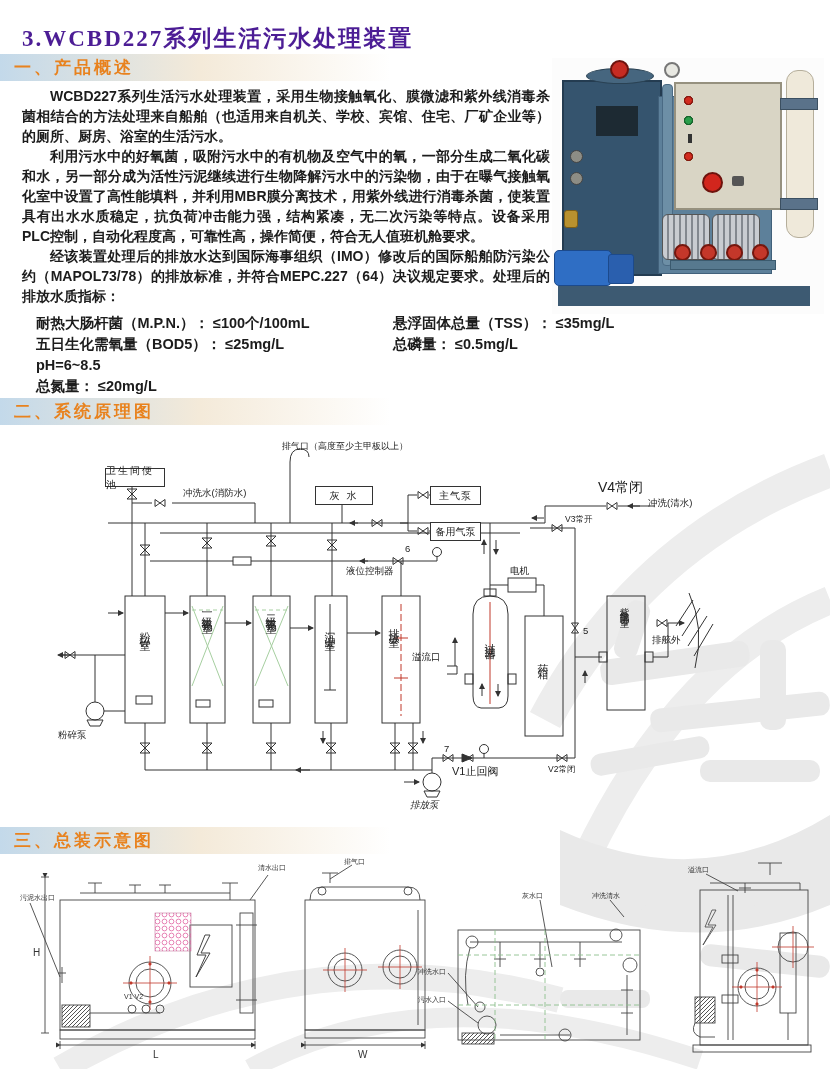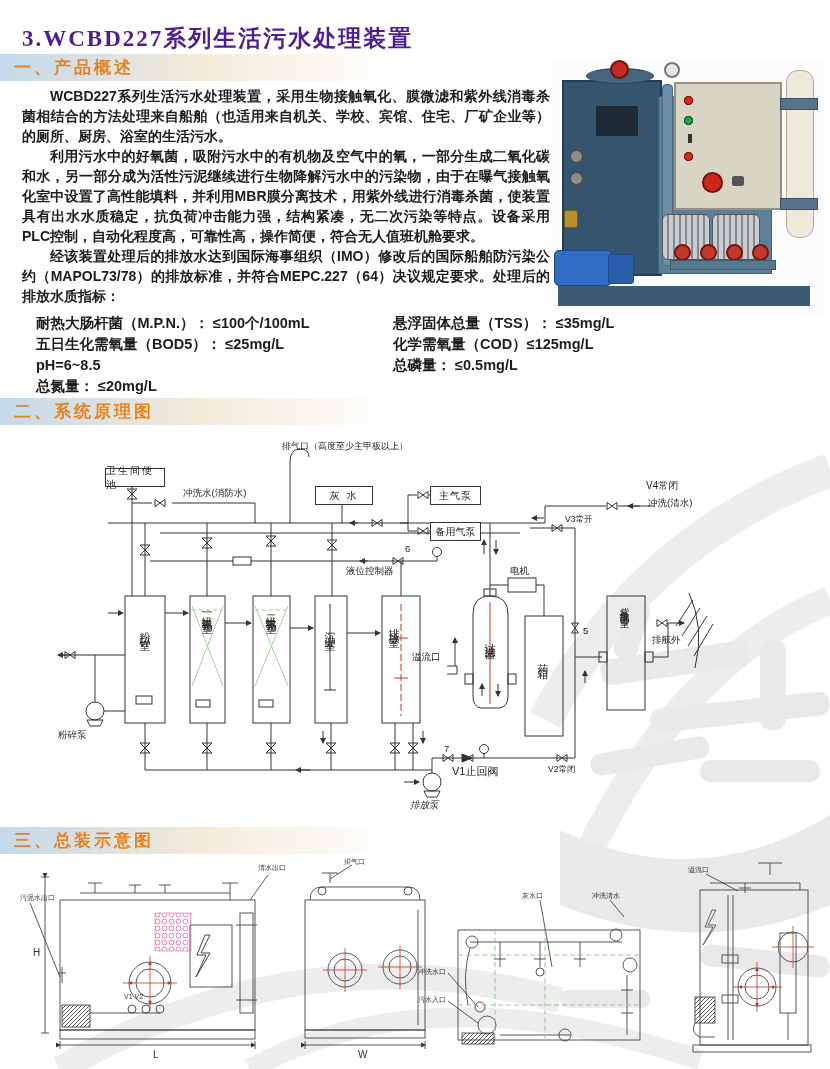--- a/index.html
+++ b/index.html
@@ -69,21 +69,20 @@
   <p>经该装置处理后的排放水达到国际海事组织（IMO）修改后的国际船舶防污染公约（MAPOL73/78）的排放标准，并符合MEPC.227（64）决议规定要求。处理后的排放水质指标：</p>
 </div>
 <div class="abs speccol" id="specL">
   <div>耐热大肠杆菌（M.P.N.）： ≤100个/100mL</div>
   <div>五日生化需氧量（BOD5）： ≤25mg/L</div>
   <div>pH=6~8.5</div>
   <div>总氮量： ≤20mg/L</div>
 </div>
 <div class="abs speccol" id="specR">
   <div>悬浮固体总量（TSS）： ≤35mg/L</div>
-  <div>化学需氧量（COD）≤125mg/L</div>
   <div>总磷量： ≤0.5mg/L</div>
 </div>
 
 <div class="abs photo">
   <div style="left:6px;top:228px;width:252px;height:20px;background:#3d5a72;"></div>
   <div style="left:10px;top:22px;width:96px;height:192px;background:#35546e;border:2px solid #243c51;"></div>
   <div style="left:44px;top:48px;width:42px;height:30px;background:#1d2a33;"></div>
   <div style="left:18px;top:92px;width:11px;height:11px;border-radius:50%;background:#8d8d85;border:1px solid #444;"></div>
   <div style="left:18px;top:114px;width:11px;height:11px;border-radius:50%;background:#8d8d85;border:1px solid #444;"></div>
   <div style="left:34px;top:10px;width:66px;height:14px;background:#46667f;border:1px solid #2a4254;border-radius:50%;"></div>
@@ -303,21 +302,21 @@
       <path d="M490,174 V276"></path>
     </g>
   </svg>
 
   <div class="dlabel" style="left:282px;top:14px;font-size:9px;">排气口（高度至少主甲板以上）</div>
   <div class="dbox" style="left:105px;top:40px;width:58px;height:17px;">卫生间便池</div>
   <div class="dlabel" style="left:183px;top:60px;">冲洗水(消防水)</div>
   <div class="dbox" style="left:315px;top:58px;width:56px;height:17px;">灰  水</div>
   <div class="dbox" style="left:430px;top:58px;width:49px;height:17px;letter-spacing:1px;">主气泵</div>
   <div class="dbox" style="left:430px;top:94px;width:49px;height:17px;letter-spacing:0;">备用气泵</div>
-  <div class="dlabel" style="left:598px;top:52px;font-size:10px;margin-left:48px;">V4常闭</div>
+  <div class="dlabel" style="left:598px;top:52px;font-size:14px;">V4常闭</div>
   <div class="dlabel" style="left:648px;top:70px;">冲洗(清水)</div>
   <div class="dlabel" style="left:565px;top:87px;font-size:8.5px;">V3常开</div>
   <div class="dlabel" style="left:405px;top:116px;">6</div>
   <div class="dlabel" style="left:346px;top:138px;">液位控制器</div>
   <div class="dlabel" style="left:510px;top:138px;">电机</div>
   <div class="vlabel" style="left:139px;top:195px;">粉碎室</div>
   <div class="vlabel" style="left:201px;top:178px;letter-spacing:2px;">一级氧化室</div>
   <div class="vlabel" style="left:265px;top:178px;letter-spacing:2px;">二级氧化室</div>
   <div class="vlabel" style="left:324px;top:195px;">沉淀室</div>
   <div class="vlabel" style="left:388px;top:192px;">排放室</div>

